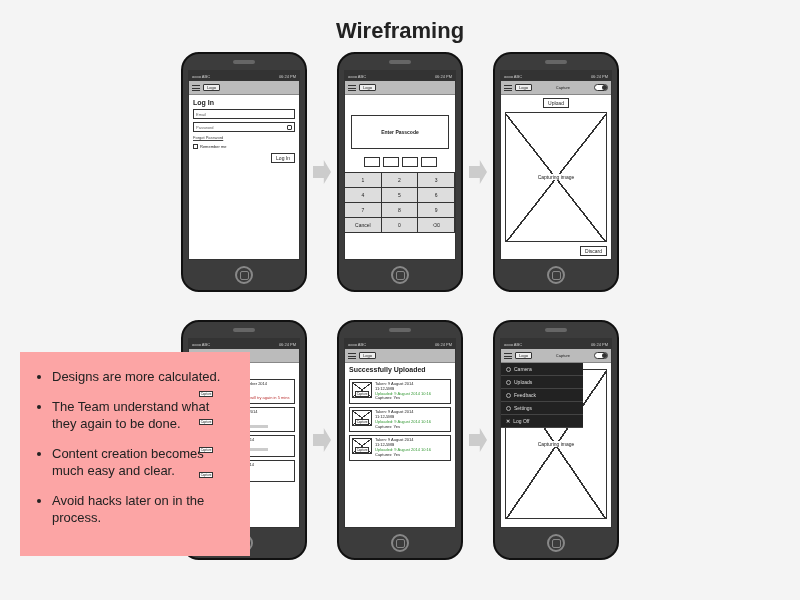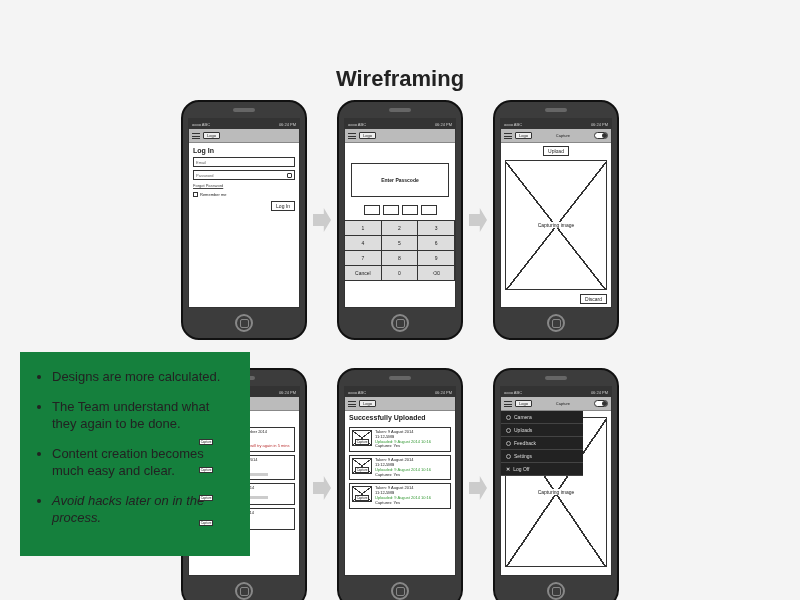--- a/index.html
+++ b/index.html
@@ -9,21 +9,20 @@
     font-family: Arial, sans-serif;
     position: relative;
     overflow: hidden;
   }
   .title {
     text-align: center;
     font-size: 22px;
     font-weight: bold;
     padding: 18px 0 8px 0;
     color: #222;
-    margin-top: 48px;
   }
   .rows {
     display: flex;
     flex-direction: column;
     gap: 28px;
     align-items: center;
   }
   .row {
     display: flex;
     align-items: center;
@@ -114,29 +113,29 @@
   .prog{width:30px;height:3px;background:#ccc;display:inline-block;}
   .prog i{display:block;height:100%;width:40%;background:#333;}
   .drawer{position:absolute;top:24px;left:0;right:28px;background:#222;color:#ddd;font-size:5px;}
   .drawer div{padding:3px 5px;border-bottom:1px solid #444;display:flex;align-items:center;gap:3px;}
   .di{width:5px;height:5px;border:1px solid #aaa;border-radius:50%;}
   .arrow{width:18px;height:24px;background:#ccc;clip-path:polygon(0 25%,60% 25%,60% 0,100% 50%,60% 100%,60% 75%,0 75%);}
   .note{
     position:absolute;
     left:20px; top:352px;
     width:230px;
-    background:#15803d;
+    background:#fca5a5;
     padding:16px 14px 16px 24px;
     font-size:13px;
     color:#222;
     line-height:1.35;
   }
   .note ul{list-style:disc;padding-left:8px;}
   .note li{margin-bottom:12px;}
-  .note li:last-child{margin-bottom:13px;font-style:italic;}
+  .note li:last-child{margin-bottom:13px;}
 </style>
 </head>
 <body>
 
 <div class="title">Wireframing</div>
 
 <div class="rows">
 
   <div class="row">
 

